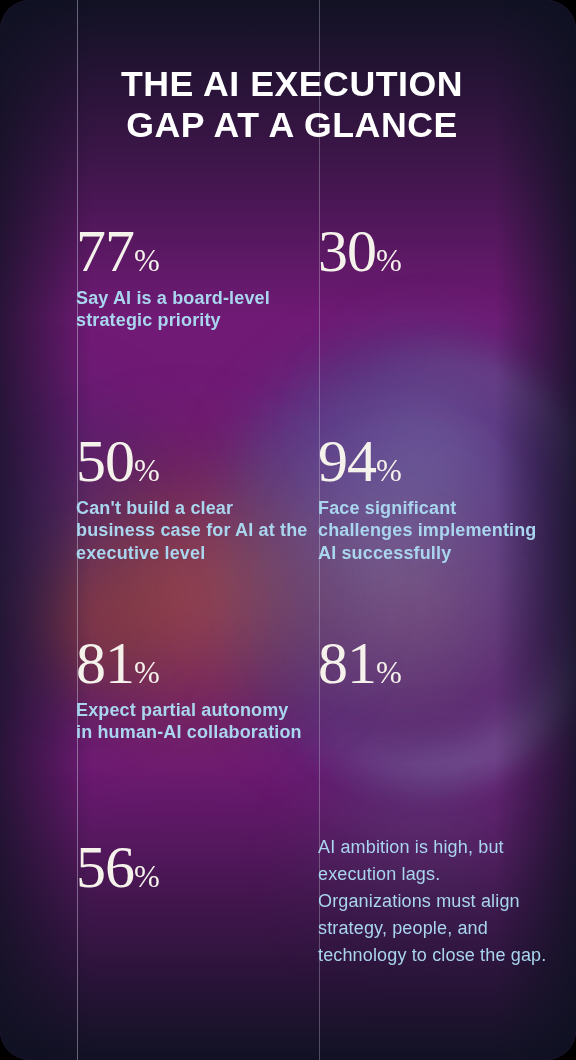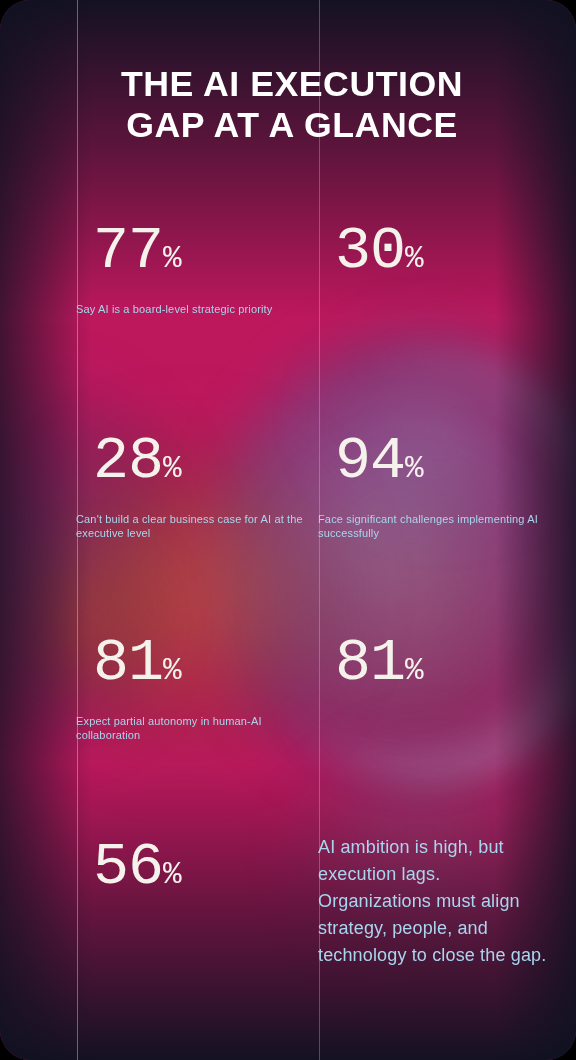--- a/index.html
+++ b/index.html
@@ -10,21 +10,21 @@
     height: 1060px;
     background: #000000;
     font-family: "Liberation Sans", sans-serif;
     overflow: hidden;
   }
 
   #infographic {
     position: relative;
     width: 576px;
     height: 1060px;
-    background: #be185d;
+    background: #701a75;
     border-radius: 30px;
     overflow: hidden;
     isolation: isolate;
   }
 
   
   .bg-layer {
     position: absolute;
     inset: 0;
     z-index: 0;
@@ -213,41 +213,40 @@
   .col-right { left: 318px; }
 
   .row-1 { top: 222px; }
   .row-2 { top: 432px; }
   .row-3 { top: 634px; }
   .row-4 { top: 838px; }
 
   .stat-number {
     display: block;
     color: #f5f2ec;
-    font-family: Liberation Mono, monospace;
+    font-family: Liberation Serif, serif;
     font-weight: 400;
     font-size: 60px;
     line-height: 0.98;
     letter-spacing: -1px;
     white-space: nowrap;
-    margin-left: 17px;
   }
 
   .stat-number .pct {
     font-size: 31px;
     letter-spacing: -0.5px;
   }
 
   .stat-caption {
     display: block;
-    margin-top: 22px;
+    margin-top: 6px;
     color: #a9d5ee;
     font-family: "Liberation Sans", sans-serif;
-    font-weight: 400;
-    font-size: 11px;
+    font-weight: 700;
+    font-size: 18px;
     line-height: 1.26;
     letter-spacing: 0.15px;
   }
 
   .closing {
     color: #a9d5ee;
     font-family: "Liberation Sans", sans-serif;
     font-weight: 400;
     font-size: 18px;
     line-height: 1.5;
@@ -288,21 +287,21 @@
       <div class="cell col-left row-1">
         <span class="stat-number"><span>77</span><span class="pct">%</span></span>
         <span class="stat-caption">Say AI is a board-level strategic priority</span>
       </div>
 
       <div class="cell col-right row-1">
         <span class="stat-number"><span>30</span><span class="pct">%</span></span>
       </div>
 
       <div class="cell col-left row-2">
-        <span class="stat-number"><span>28</span><span class="pct">%</span></span>
+        <span class="stat-number"><span>50</span><span class="pct">%</span></span>
         <span class="stat-caption">Can't build a clear business case for AI at the executive level</span>
       </div>
 
       <div class="cell col-right row-2">
         <span class="stat-number"><span>94</span><span class="pct">%</span></span>
         <span class="stat-caption">Face significant challenges implementing AI successfully</span>
       </div>
 
       <div class="cell col-left row-3">
         <span class="stat-number"><span>81</span><span class="pct">%</span></span>

